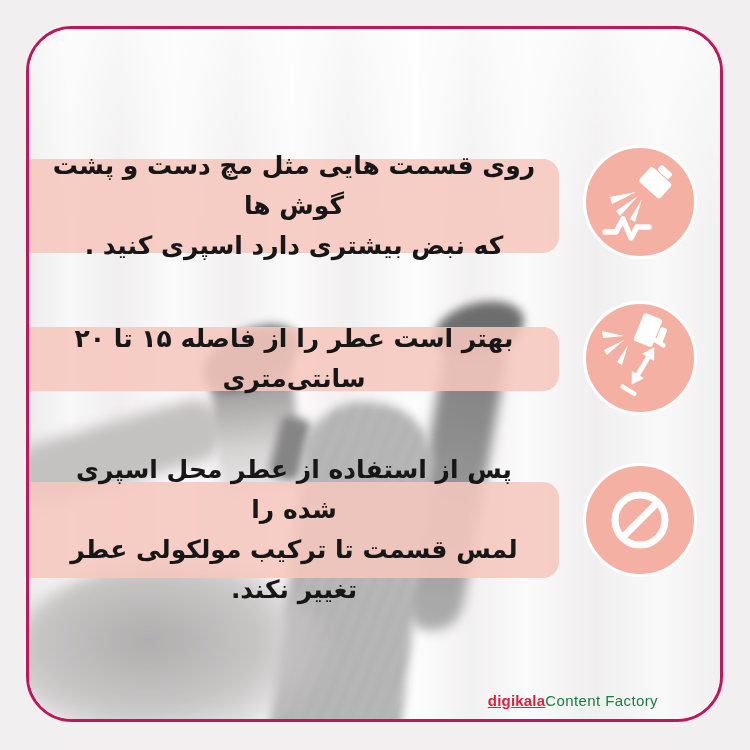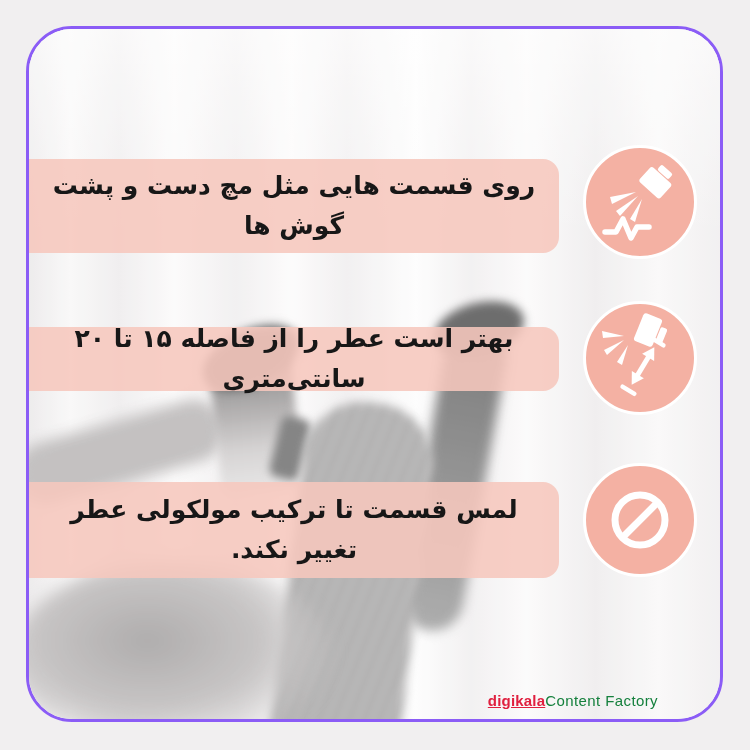--- a/index.html
+++ b/index.html
@@ -6,21 +6,21 @@
   body{
     width:750px;height:750px;overflow:hidden;
     background:#f1eff0;
     font-family:"DejaVu Sans", sans-serif;
   }
   .page{position:relative;width:750px;height:750px;background:#f1eff0;}
 
   
   .card{
     position:absolute;left:26px;top:26px;width:691px;height:690px;
-    border:3px solid #8b5cf6;border-radius:46px;
+    border:3px solid #be185d;border-radius:46px;
     overflow:hidden;background:#f7f6f6;
   }
 
   
   .photo{position:absolute;inset:0;
     background:
       linear-gradient(180deg, rgba(255,255,255,.6) 0%, rgba(255,255,255,0) 30%),
       linear-gradient(90deg,
         #eae8e9 0%, #f8f7f7 6%, #edebec 13%, #fbfafa 21%, #efedee 30%,
         #fcfbfb 38%, #efedee 46%, #fdfdfd 56%, #f0eeef 64%, #fbfafa 72%,
@@ -97,20 +97,21 @@
       <div class="ph-nozzle"></div>
       <div class="ph-arm-right"></div>
       <div class="ph-fist"></div>
       <div class="ph-sleeve"></div>
       <div class="ph-fur"></div>
       <div class="ph-veil"></div>
     </div>
 
     <div class="band band-1" lang="fa">
       <div>روی قسمت هایی مثل مچ دست و پشت گوش ها</div>
+      <div>که نبض بیشتری دارد اسپری کنید .</div>
     </div>
     <div class="icon-circle ic-1">
       <svg viewBox="0 0 108 108">
         <g class="w" transform="translate(70,34) rotate(42)">
           <rect x="-14" y="-9" width="28" height="20" rx="3"></rect>
           <rect x="-7.5" y="-17" width="15" height="7" rx="2"></rect>
         </g>
         <polygon class="w" points="50,44 24,49 26,56"></polygon>
         <polygon class="w" points="52,48 30,63 34,68"></polygon>
         <polygon class="w" points="56,51 44,71 49,74"></polygon>
@@ -134,20 +135,21 @@
           <line class="ws" x1="-14" y1="0" x2="14" y2="0" stroke-width="5"></line>
           <polygon class="w" points="22,0 10,-7 10,7"></polygon>
           <polygon class="w" points="-22,0 -10,-7 -10,7"></polygon>
           <rect class="w" x="26" y="-9" width="4.5" height="18" rx="2"></rect>
           <rect class="w" x="-30.5" y="-9" width="4.5" height="18" rx="2"></rect>
         </g>
       </svg>
     </div>
 
     <div class="band band-3" lang="fa">
+      <div>پس از استفاده از عطر محل اسپری شده را</div>
       <div>لمس قسمت تا ترکیب مولکولی عطر تغییر نکند.</div>
     </div>
     <div class="icon-circle ic-3">
       <svg viewBox="0 0 108 108">
         <circle class="ws" cx="54" cy="54" r="25" stroke-width="7"></circle>
         <line class="ws" x1="71.5" y1="36.5" x2="36.5" y2="71.5" stroke-width="7"></line>
       </svg>
     </div>
 
     <div class="footer">

